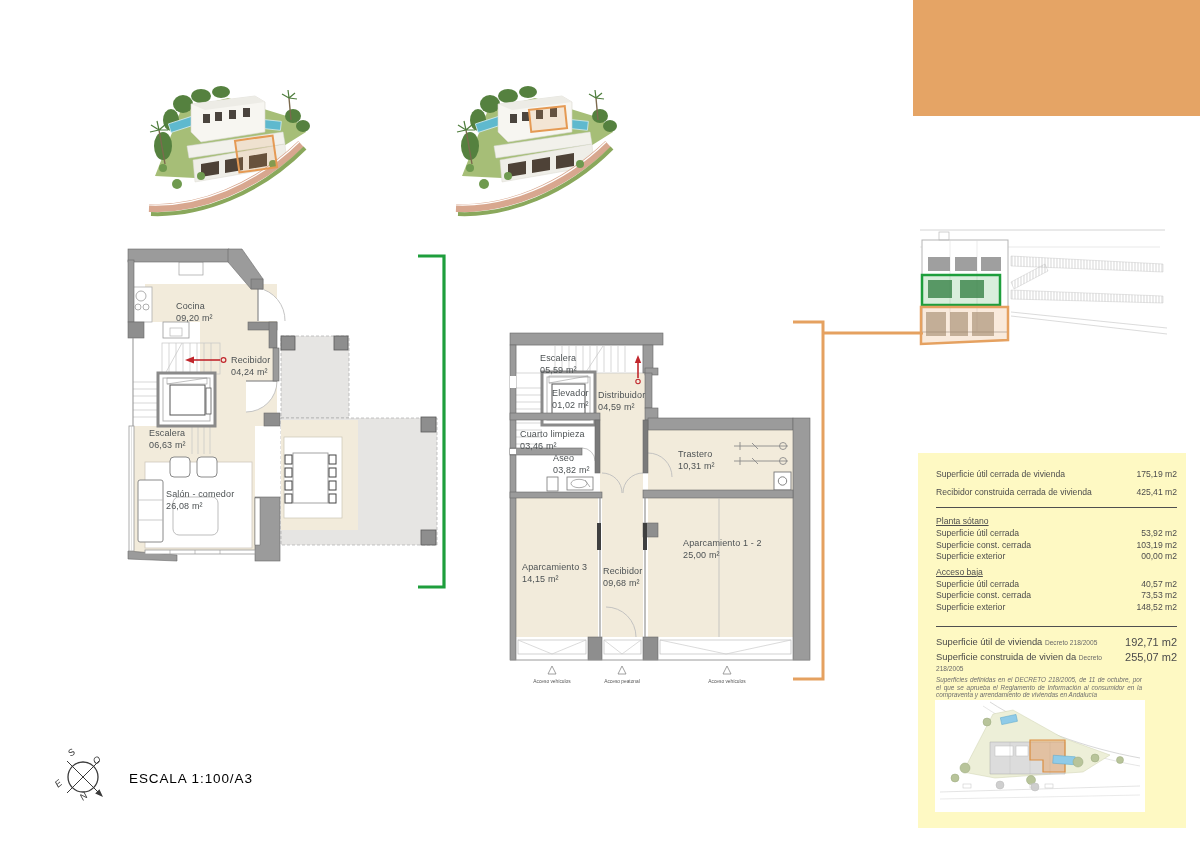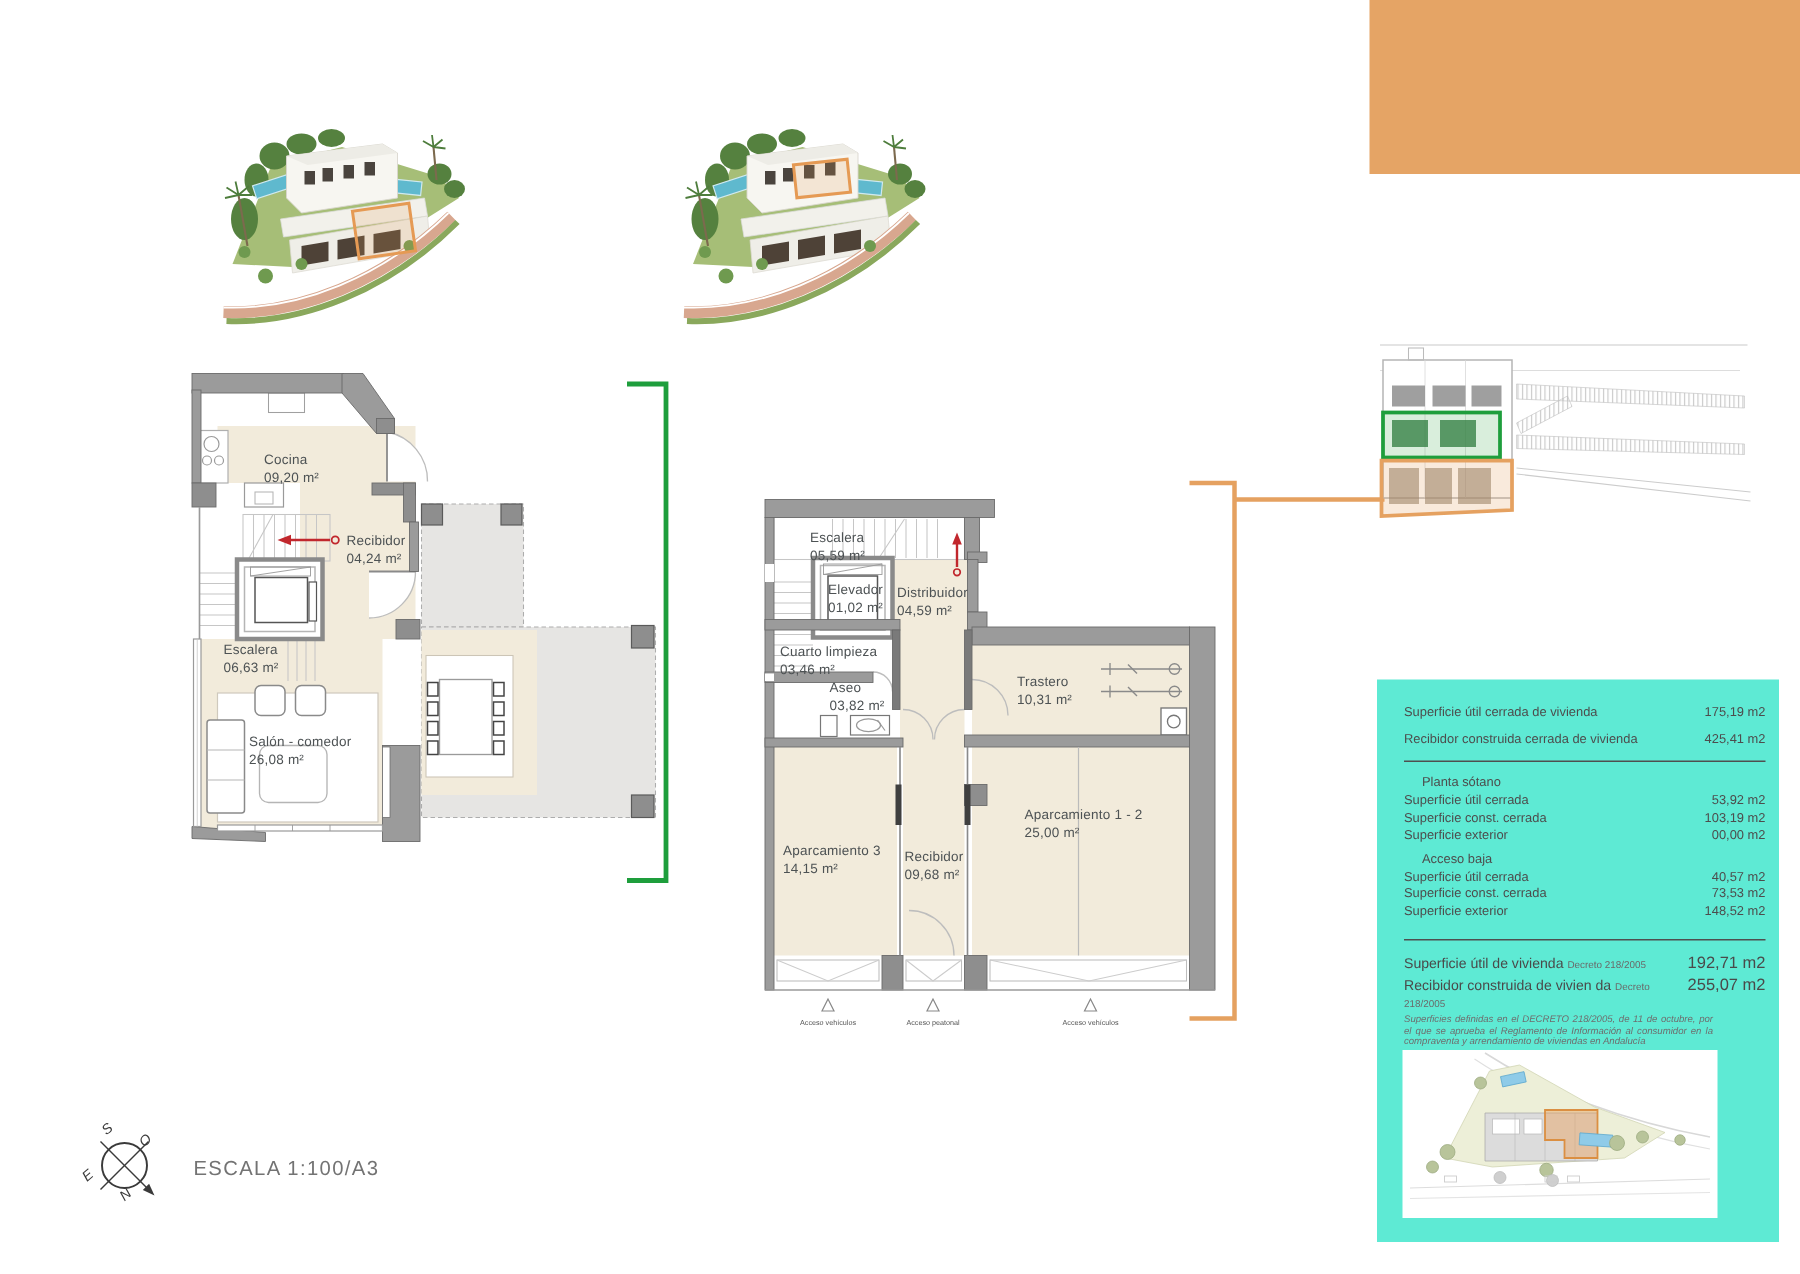--- a/index.html
+++ b/index.html
@@ -3,37 +3,37 @@
 <meta charset="utf-8">
 <style>
   *{margin:0;padding:0;box-sizing:border-box}
   html,body{width:1200px;height:849px;background:#fff;overflow:hidden;
     font-family:"Liberation Sans",sans-serif;position:relative}
   .abs{position:absolute}
   svg{display:block}
   svg text{font-family:"Liberation Sans",sans-serif}
   .rl{font-size:9px;fill:#4d5254;letter-spacing:.15px}
   .tiny{font-size:4.8px;fill:#555}
-  .panel{background:#5eead4;color:#4d4d4d}
+  .panel{background:#fef9c3;color:#4d4d4d}
   .panel-inner{padding:15px 9px 0 18px}
   .srow{display:flex;justify-content:space-between;font-size:8.6px;line-height:12px;color:#4d4d4d}
   .srow .val{white-space:nowrap}
   .mb6{margin-bottom:6px}
   .rule{border-top:1px solid #4f4f4f;margin:9px 0 7px 0}
   .rule2{border-top:1px solid #4f4f4f;margin:13px 0 9px 0}
-  .stitle{font-size:8.6px;line-height:12px;margin:3px 0 1px 12px;color:#4d4d4d}
+  .stitle{font-size:8.6px;line-height:12px;text-decoration:underline;margin:3px 0 1px 0;color:#4d4d4d}
   .sub{font-size:8.6px;line-height:11.5px}
   .drow{display:flex;justify-content:space-between;align-items:flex-start;margin-bottom:3px}
   .dlab{font-size:9.4px;color:#4a4a4a}
   .dsuf{font-size:6.6px;color:#6a6a6a}
   .dval{font-size:11px;white-space:nowrap;color:#4a4a4a}
   .legal{font-size:6.4px;font-style:italic;color:#6e6e6e;text-align:justify;
     width:206px;line-height:7.7px;margin-top:1px}
   .siteplan-card{position:absolute;left:17px;top:247px;width:210px;height:112px;background:#fff}
-  .scale-label{font-size:13.5px;letter-spacing:.9px;color:#737373}
+  .scale-label{font-size:13.5px;letter-spacing:.9px;color:#000000}
   .orange-block{background:#E5A465}
 </style>
 </head>
 <body>
 
 <div class="abs orange-block" style="left:913px;top:0;width:287px;height:116px"></div>
 
 <svg class="abs" style="left:140px;top:60px" width="510" height="165" viewBox="0 0 510 165">
   <defs>
     <g id="villa">
@@ -462,21 +462,21 @@
       <span>Superficie exterior</span>
       <span class="val">148,52 m2</span>
     </div>
     <div class="rule2"></div>
     <div class="drow">
       <span class="dlab"><span>Superficie útil de vivienda</span>
         <span class="dsuf">Decreto 218/2005</span></span>
       <span class="dval">192,71 m2</span>
     </div>
     <div class="drow">
-      <span class="dlab"><span>Recibidor construida de vivien da</span>
+      <span class="dlab"><span>Superficie construida de vivien da</span>
         <span class="dsuf">Decreto 218/2005</span></span>
       <span class="dval">255,07 m2</span>
     </div>
     <div class="legal">Superficies definidas en el DECRETO 218/2005, de 11 de octubre, por el que se aprueba el Reglamento de Información al consumidor en la compraventa y arrendamiento de viviendas en Andalucía</div>
   </div>
 
   <div class="siteplan-card">
     <svg width="210" height="112" viewBox="0 0 210 112">
       <path d="M55,2 C95,28 150,48 205,58" fill="none" stroke="#D8D8D8" stroke-width="1"></path>
       <path d="M48,6 C90,34 148,56 205,66" fill="none" stroke="#E0E0E0" stroke-width="0.8"></path>

